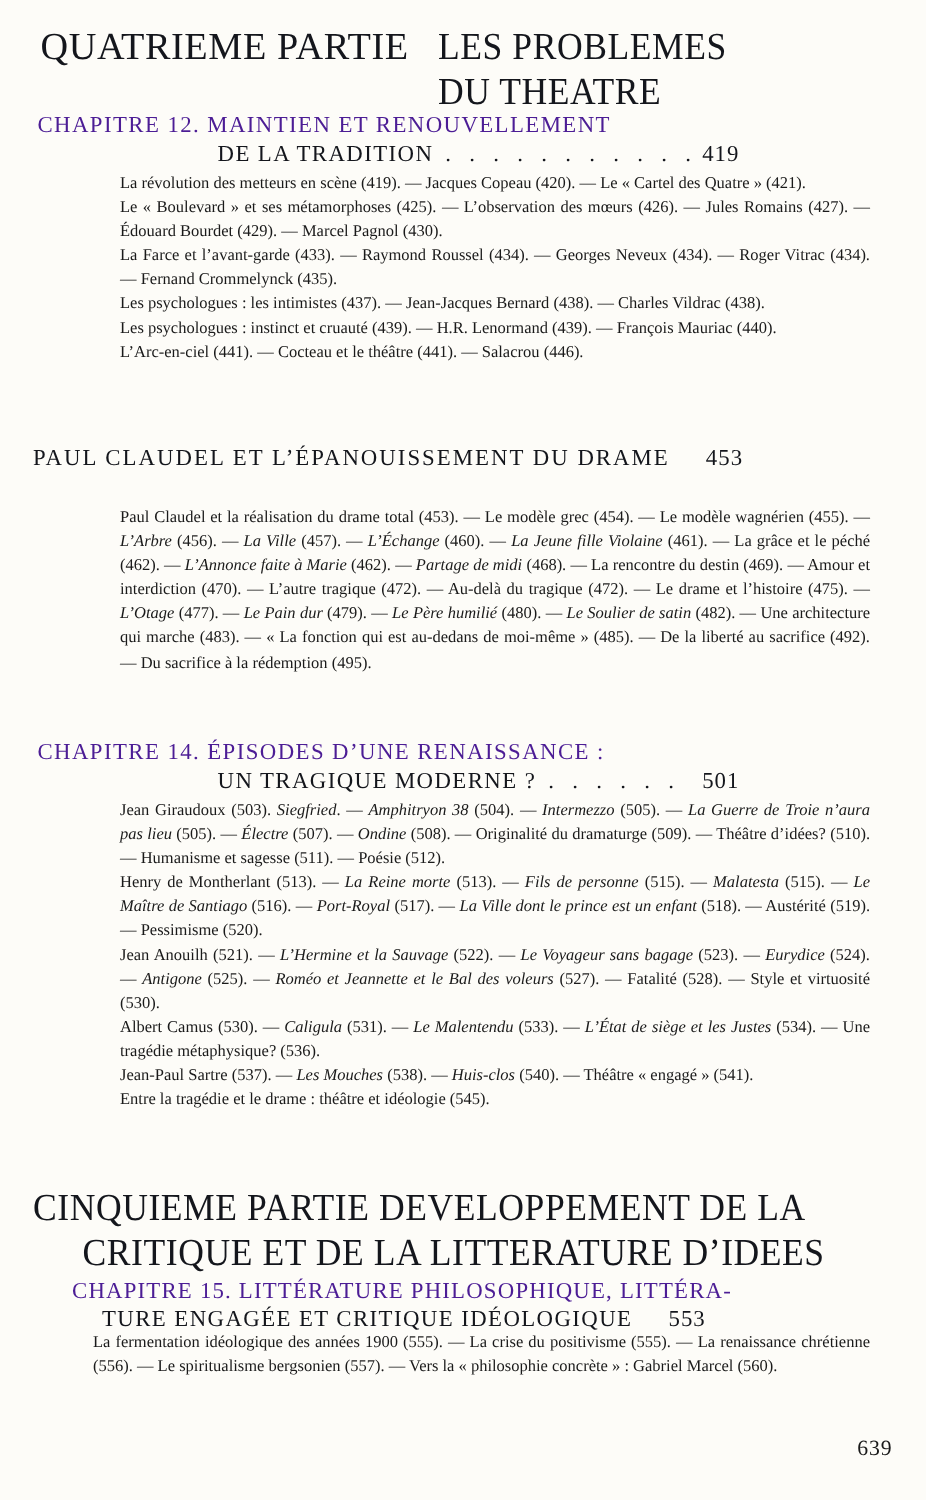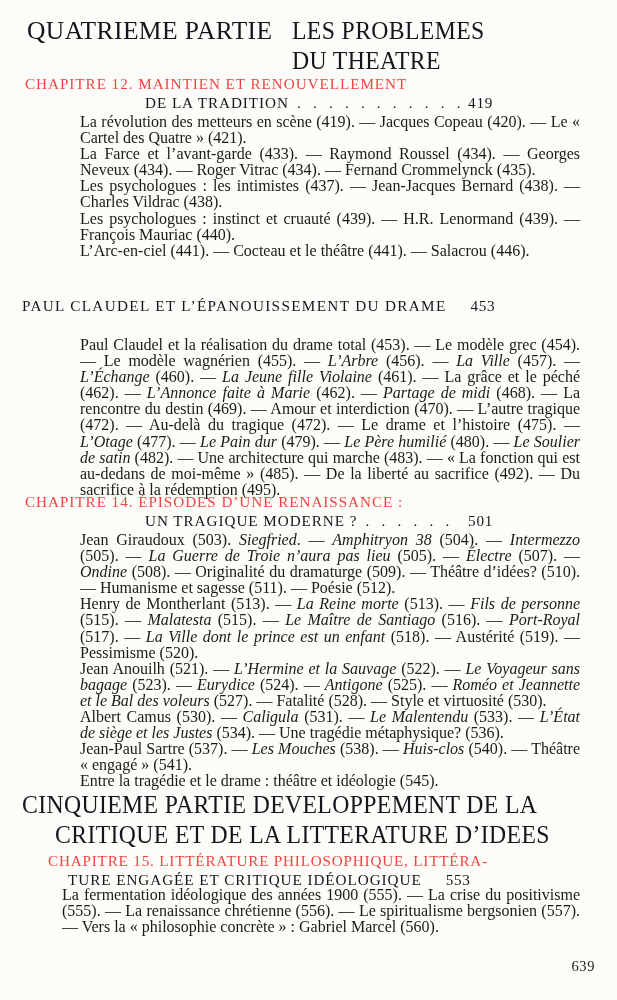--- a/index.html
+++ b/index.html
@@ -80,21 +80,21 @@
   .chap {
     position: absolute;
     left: 0;
     width: 617px;
   }
   .chap-line {
     font-size: 15.2px;
     letter-spacing: 0.95px;
     line-height: 20px;
     white-space: nowrap;
-    color: #ef4444;
+    color: #4c1d95;
   }
   .chap-line.l1 { margin-left: 25px; }
 
   .leader-row {
     display: flex;
     align-items: baseline;
     width: 513px;
     box-sizing: border-box;
   }
   .leader-row .lr-text {
@@ -119,21 +119,21 @@
     color: #14161c;
     white-space: nowrap;
   }
   .leader-row.pad-right { padding-right: 20px; }
 
   
   .body-block {
     position: absolute;
     left: 80px;
     width: 500px;
-    font-size: 16px;
+    font-size: 11px;
     line-height: 16.1px;
     text-align: justify;
     text-justify: inter-word;
     color: #1a1a1a;
   }
   .body-block p {
     margin: 0;
     text-align: justify;
     text-indent: 0;
   }
@@ -169,20 +169,21 @@
     <div class="chap-line l1">CHAPITRE 12. MAINTIEN ET RENOUVELLEMENT</div>
     <div class="leader-row pad-right" style="padding-left:145px;">
       <span class="lr-text">DE LA TRADITION</span>
       <span class="lr-dots">. . . . . . . . . . . . . . . .</span>
       <span class="lr-page">419</span>
     </div>
   </div>
 
   <div class="body-block" style="top:114px;">
     <p>La révolution des metteurs en scène (419). — Jacques Copeau (420). — Le « Cartel des Quatre » (421).</p>
+    <p>Le « Boulevard » et ses métamorphoses (425). — L’observation des mœurs (426). — Jules Romains (427). — Édouard Bourdet (429). — Marcel Pagnol (430).</p>
     <p>La Farce et l’avant-garde (433). — Raymond Roussel (434). — Georges Neveux (434). — Roger Vitrac (434). — Fernand Crommelynck (435).</p>
     <p>Les psychologues : les intimistes (437). — Jean-Jacques Bernard (438). — Charles Vildrac (438).</p>
     <p>Les psychologues : instinct et cruauté (439). — H.R. Lenormand (439). — François Mauriac (440).</p>
     <p>L’Arc-en-ciel (441). — Cocteau et le théâtre (441). — Salacrou (446).</p>
   </div>
 
   <div class="chap" style="top:297px;">
     <div class="leader-row" style="padding-left:22px; padding-right:24px;">
       <span class="lr-text" style="letter-spacing:1.35px;">PAUL CLAUDEL ET L’ÉPANOUISSEMENT DU DRAME</span>
       <span class="lr-dots"></span>

